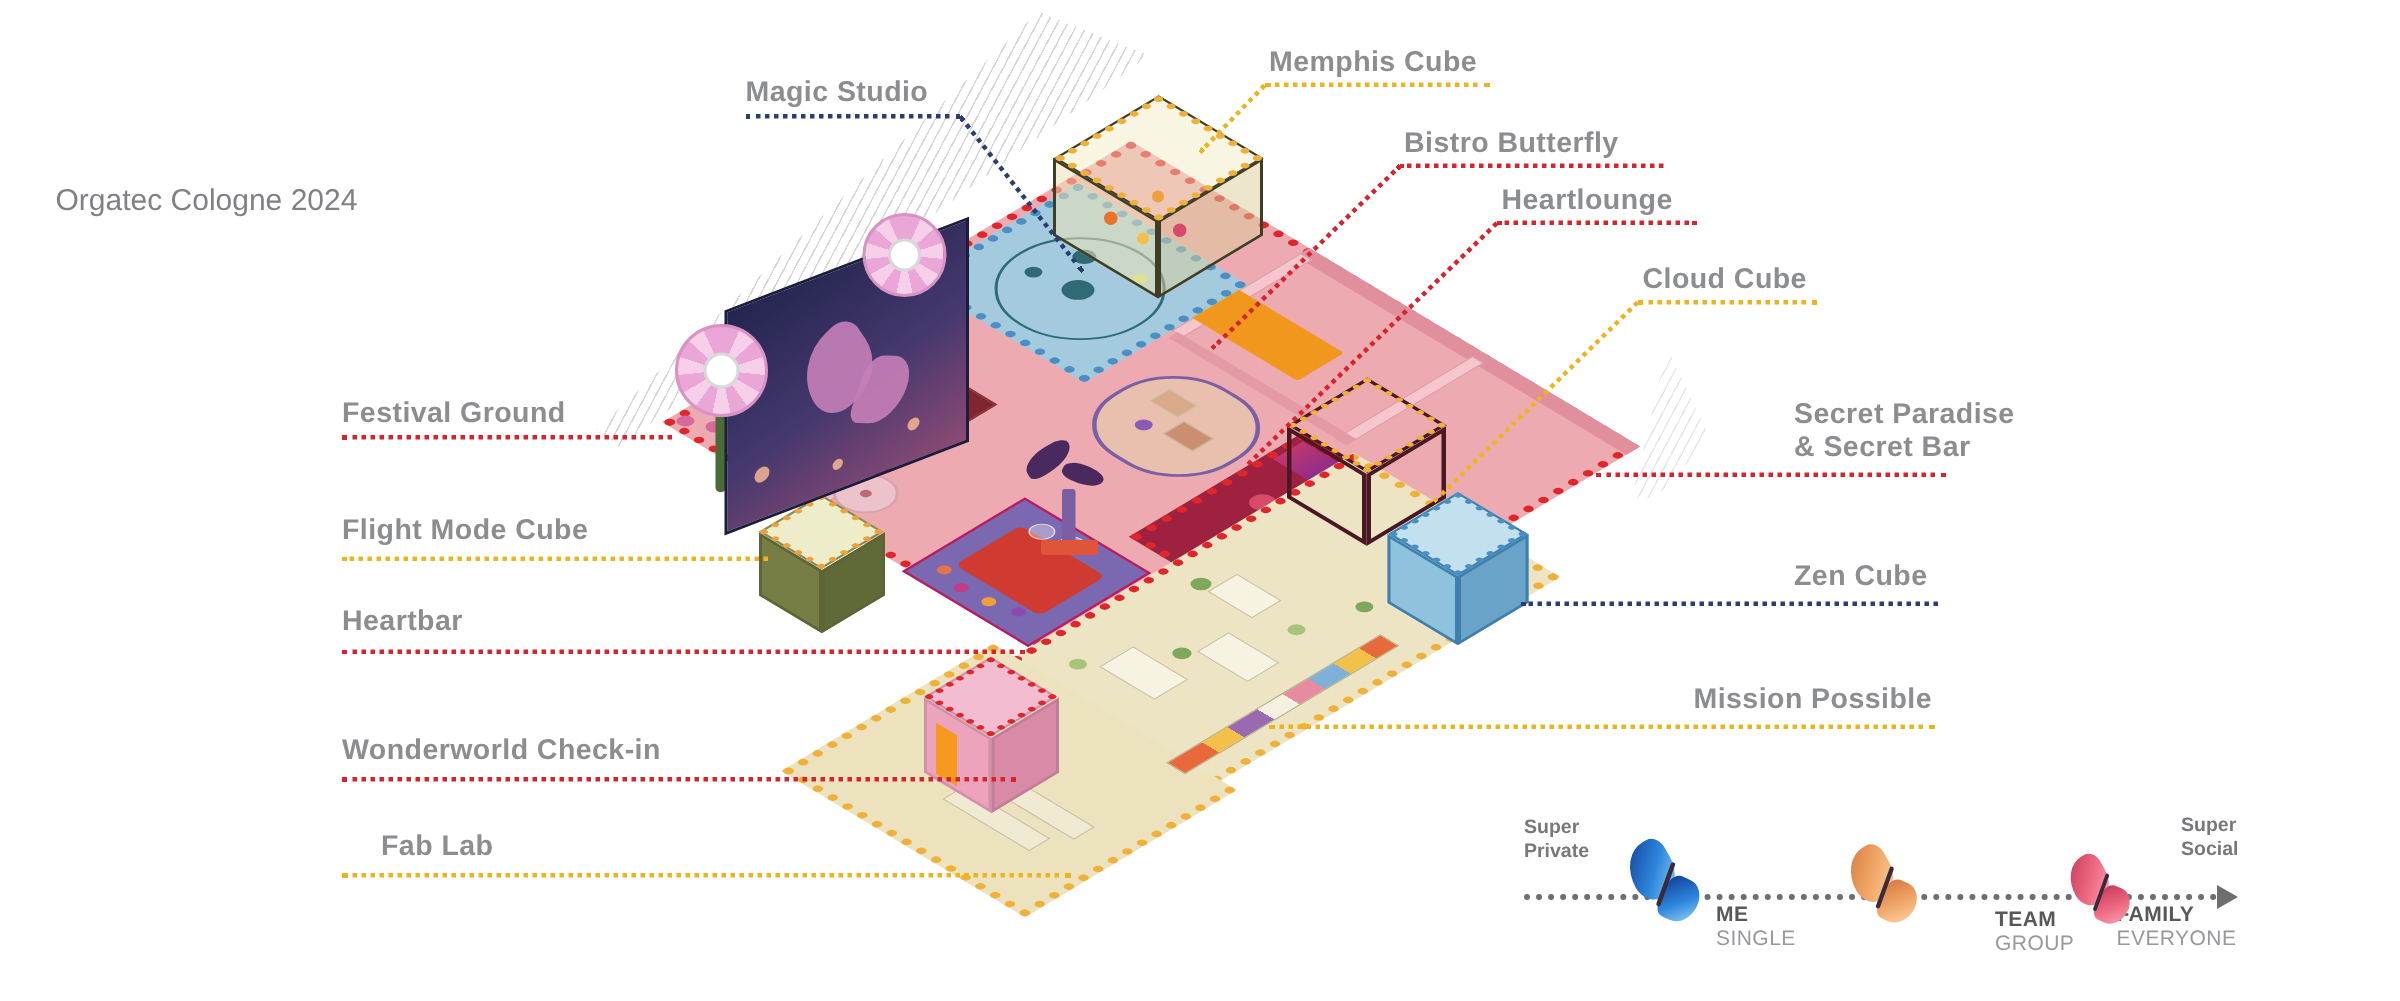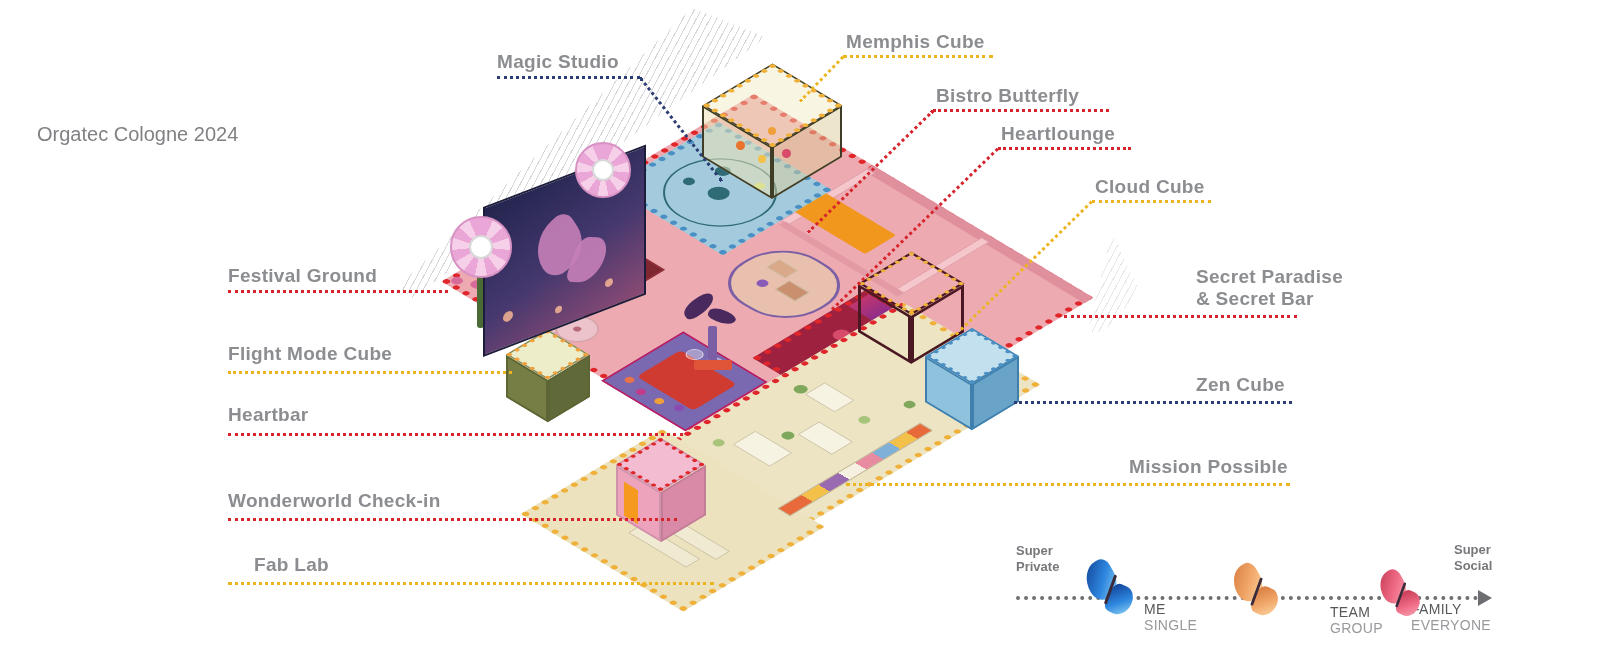--- a/index.html
+++ b/index.html
@@ -81,21 +81,21 @@
   .sculpt{position:absolute;left:678px;top:292px;width:70px;height:80px;z-index:11;}
   .swing{position:absolute;background:#4a2a5e;border-radius:60% 40% 70% 30%;}
   .sbase{position:absolute;background:#7b5fa5;}
   
   .lg-text{position:absolute;font-size:13px;font-weight:bold;color:#77787b;
            white-space:pre-line;line-height:16px;z-index:20;}
   .lg-line{position:absolute;height:0;border-top:4px dotted #6d6e71;z-index:19;}
   .lg-arrow{position:absolute;width:0;height:0;border-top:8px solid transparent;
             border-bottom:8px solid transparent;border-left:14px solid #6d6e71;z-index:20;}
   .stop{position:absolute;z-index:21;}
-  .stop .main{display:block;font-size:14px;font-weight:normal;color:#57585a;letter-spacing:.3px;}
+  .stop .main{display:block;font-size:14px;font-weight:bold;color:#57585a;letter-spacing:.3px;}
   .stop .sub{display:block;font-size:14px;color:#97999c;letter-spacing:.3px;}
   .bfly{position:absolute;width:56px;height:62px;z-index:22;}
   .bfly i{position:absolute;display:block;}
   .bfly .w1{left:2px;top:0;width:30px;height:38px;border-radius:70% 30% 60% 40%;transform:rotate(-30deg);}
   .bfly .w2{left:24px;top:24px;width:24px;height:30px;border-radius:40% 60% 70% 30%;transform:rotate(25deg);}
   .bfly .bd{left:25px;top:13px;width:3px;height:31px;background:#3a2a3a;border-radius:2px;transform:rotate(20deg);}
   .bfly.blue .w1,.bfly.blue .w2{background:linear-gradient(135deg,#0d3b8f,#2e86de 55%,#9bdcf5);}
   .bfly.orange .w1,.bfly.orange .w2{background:linear-gradient(135deg,#d4763a,#f2a96b 55%,#fbd9a8);}
   .bfly.pink .w1,.bfly.pink .w2{background:linear-gradient(135deg,#c23550,#ef6b85 55%,#f9a8b8);}
 </style>

